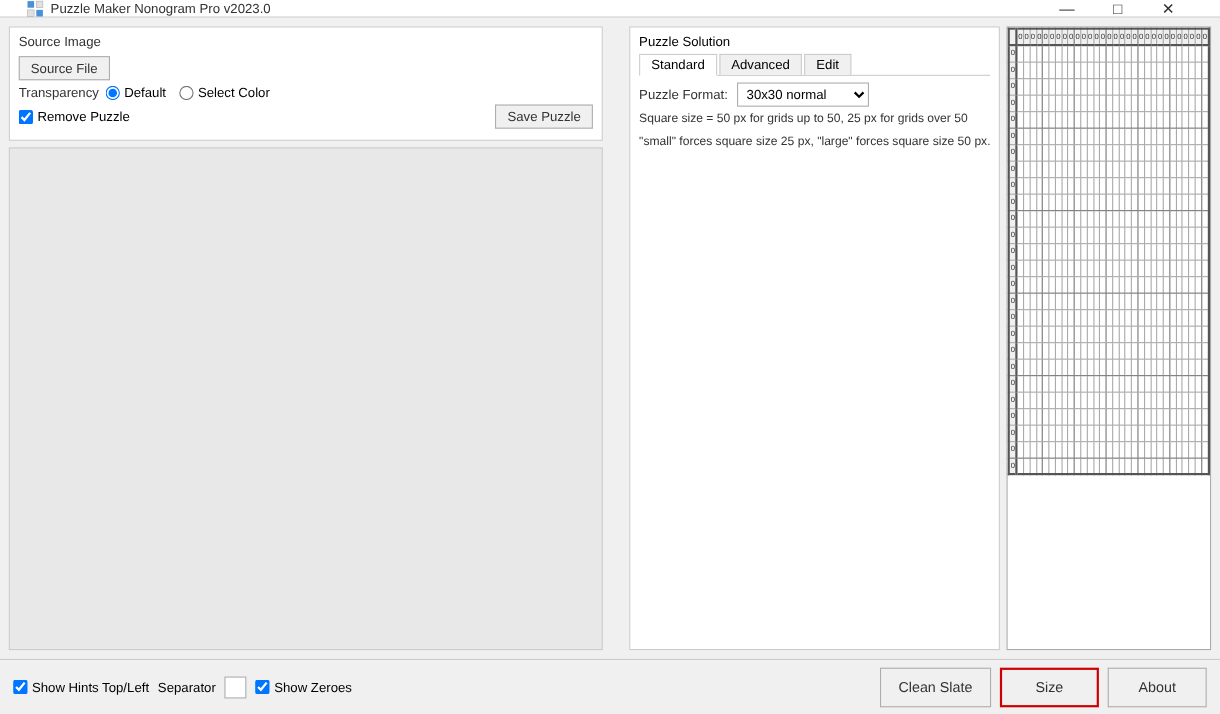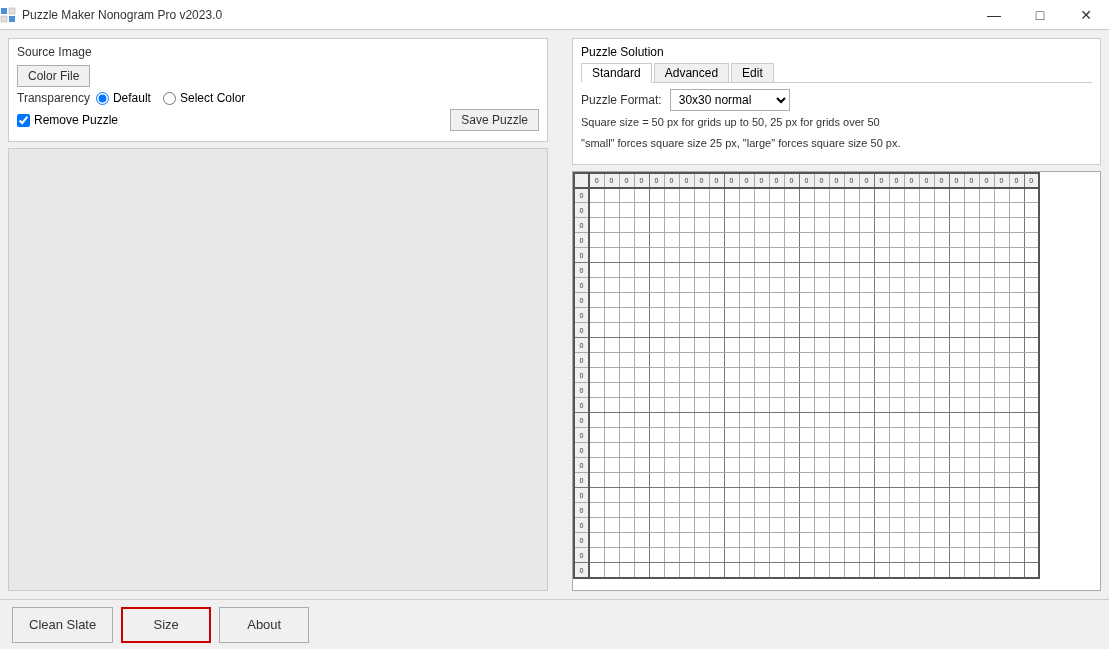--- a/index.html
+++ b/index.html
@@ -9,24 +9,24 @@
       background: #f0f0f0;
       width: 1109px;
       height: 649px;
       overflow: hidden;
       display: flex;
       flex-direction: column;
     }
     .title-bar {
       background: #fff;
       border-bottom: 1px solid #ccc;
-      height: 30px;
+      height: 16px;
       display: flex;
       align-items: center;
-      padding: 0 0;
+      padding: 0 24px;
       flex-shrink: 0;
     }
     .title-bar-text {
       flex: 1;
       font-size: 12px;
       color: #333;
     }
     .title-bar-buttons {
       display: flex;
       gap: 0;
@@ -56,21 +56,21 @@
       width: 540px;
       display: flex;
       flex-direction: column;
       gap: 6px;
       flex-shrink: 0;
     }
 
     .right-panel {
       flex: 1;
       display: flex;
-      flex-direction: column;
+      flex-direction: row;
       gap: 6px;
     }
 
     .source-image-box {
       border: 1px solid #ccc;
       background: #fff;
       padding: 6px 8px;
     }
 
     .source-image-header {
@@ -289,21 +289,21 @@
   </div>
 </div>
 
 <div class="main-content">
 
   <div class="left-panel">
 
     <div class="source-image-box">
       <div class="source-image-header">Source Image</div>
       <div style="display:flex; align-items:center; justify-content:space-between;">
-        <button class="btn">Color File</button>
+        <button class="btn">Source File</button>
       </div>
       <div class="transparency-row">
         <span class="transparency-label">Transparency</span>
         <div class="radio-group">
           <label class="radio-item">
             <input type="radio" name="transparency" checked="" style="">
             <span>Default</span>
           </label>
           <label class="radio-item">
             <input type="radio" name="transparency" style="">
@@ -1245,18 +1245,30 @@
               </tr>
             </tbody>
           </table>
         </div>
     </div>
 
   </div>
 </div>
 
 <div class="bottom-bar">
+  <div class="bottom-left">
+    <label class="checkbox-item">
+      <input type="checkbox" checked="" style="">
+      <span>Show Hints Top/Left</span>
+    </label>
+    <span style="font-size:12px;">Separator</span>
+    <div class="separator-box"></div>
+    <label class="checkbox-item">
+      <input type="checkbox" checked="" style="">
+      <span>Show Zeroes</span>
+    </label>
+  </div>
   <div class="bottom-buttons">
     <button class="bottom-btn">Clean Slate</button>
     <button class="bottom-btn outlined-red">Size</button>
     <button class="bottom-btn">About</button>
   </div>
 </div>
 
 </body></html>

